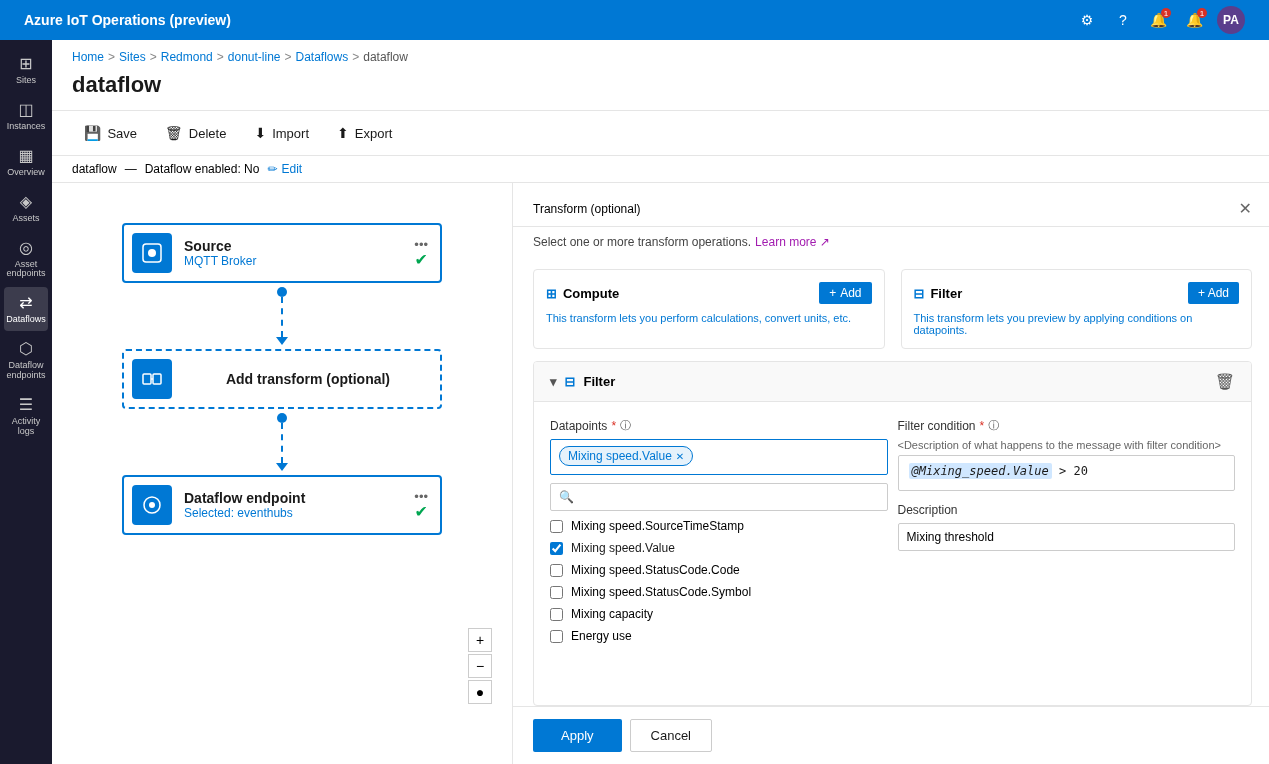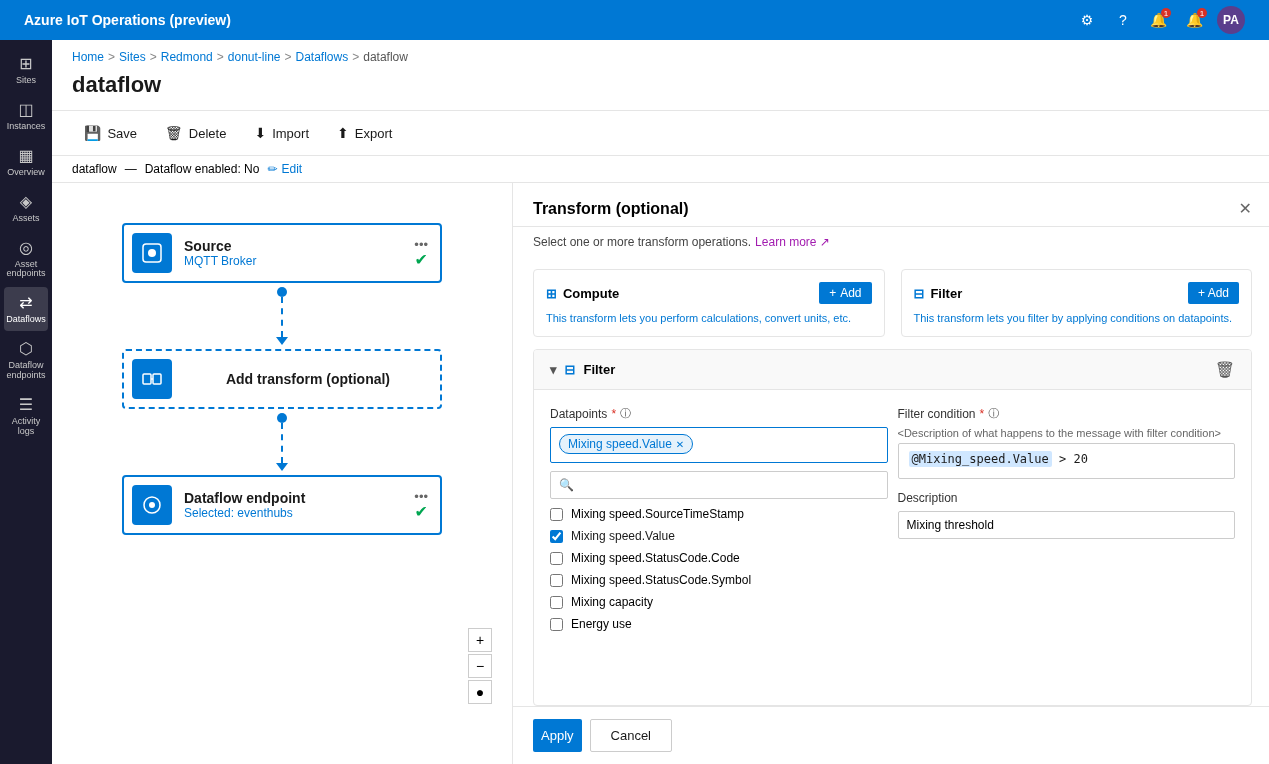--- a/index.html
+++ b/index.html
@@ -118,21 +118,21 @@
       border-left: 1px solid #e5e5e5;
       display: flex;
       flex-direction: column;
       overflow: hidden;
     }
     .panel-header {
       display: flex; align-items: center; justify-content: space-between;
       padding: 16px 20px 8px;
       border-bottom: 1px solid #e5e5e5;
     }
-    .panel-title { font-size: 16px; font-weight: 700; }
+    .panel-title { font-size: 12px; font-weight: 400; }
     .panel-close { cursor: pointer; font-size: 16px; color: #666; }
     .panel-subtitle { padding: 8px 20px; font-size: 12px; color: #444; display: flex; align-items: center; gap: 4px; }
     .panel-subtitle a { color: #a21caf; text-decoration: none; cursor: pointer; }
 
     
     .transform-cards { display: flex; gap: 16px; padding: 12px 20px; }
     .transform-card {
       border: 1px solid #e5e5e5; border-radius: 4px; padding: 12px;
       flex: 1; position: relative;
     }
@@ -190,21 +190,21 @@
     .filter-condition-code { font-family: monospace; color: #1a1a1a; }
 
     .description-label { font-size: 12px; color: #333; margin: 12px 0 6px; }
     .description-input {
       border: 1px solid #ccc; border-radius: 2px; padding: 6px 8px;
       font-size: 12px; width: 100%; outline: none;
     }
 
     
     .panel-footer { display: flex; gap: 8px; padding: 12px 20px; border-top: 1px solid #e5e5e5; margin-top: auto; }
-    .btn-primary { background: #0078d4; color: white; border: none; padding: 8px 8px; border-radius: 2px; cursor: pointer; font-size: 13px; }
+    .btn-primary { background: #0078d4; color: white; border: none; padding: 8px 28px; border-radius: 2px; cursor: pointer; font-size: 13px; }
     .btn-secondary { background: white; color: #1a1a1a; border: 1px solid #ccc; padding: 8px 20px; border-radius: 2px; cursor: pointer; font-size: 13px; }
 
     .panel-content { display: flex; flex-direction: column; flex: 1; overflow: hidden; }
 
     .canvas-area { flex: 1; display: flex; overflow: hidden; }
 
     
     .node-dot { width: 10px; height: 10px; border-radius: 50%; background: #0078d4; }
   </style>
 </head>
@@ -419,21 +419,21 @@
             <div class="transform-card">
               <div class="transform-card-header">
                 <div class="transform-card-title">
                   <span style="color:#0078d4;">⊟</span>
                   <span>Filter</span>
                 </div>
                 <button class="add-btn">
                   + Add
                 </button>
               </div>
-              <div class="transform-card-desc">This transform lets you filter by applying conditions on datapoints.</div>
+              <div class="transform-card-desc">This transform lets you preview by applying conditions on datapoints.</div>
             </div>
           </div>
 
           <div class="filter-section">
             <div class="filter-header">
               <div class="filter-header-left">
                 <span class="filter-collapse">▾</span>
                 <span style="color:#0078d4;">⊟</span>
                 <span>Filter</span>
               </div>
@@ -490,21 +490,21 @@
 
               <div class="filter-right">
                 <div class="field-label">
                   <span>Filter condition</span>
                   <span class="required">*</span>
                   <span class="info-icon">ⓘ</span>
                 </div>
                 <div style="font-size:11px; color:#666; margin-bottom:4px;">&lt;Description of what happens to the message with filter condition&gt;</div>
                 <div class="filter-condition-box">
                   <span class="filter-condition-code">
-                    <span style="background:#d0e7ff; padding:1px 3px; border-radius:2px;">@Mixing_speed.Value</span> &gt; 20
+                    <span style="background:#d0e7ff; padding:1px 3px; border-radius:2px;font-style:italic;">@Mixing_speed.Value</span> &gt; 20
                   </span>
                 </div>
 
                 <div class="description-label">Description</div>
                 <input class="description-input" type="text" value="Mixing threshold" style="">
               </div>
             </div>
           </div>
 
           <div class="panel-footer">

